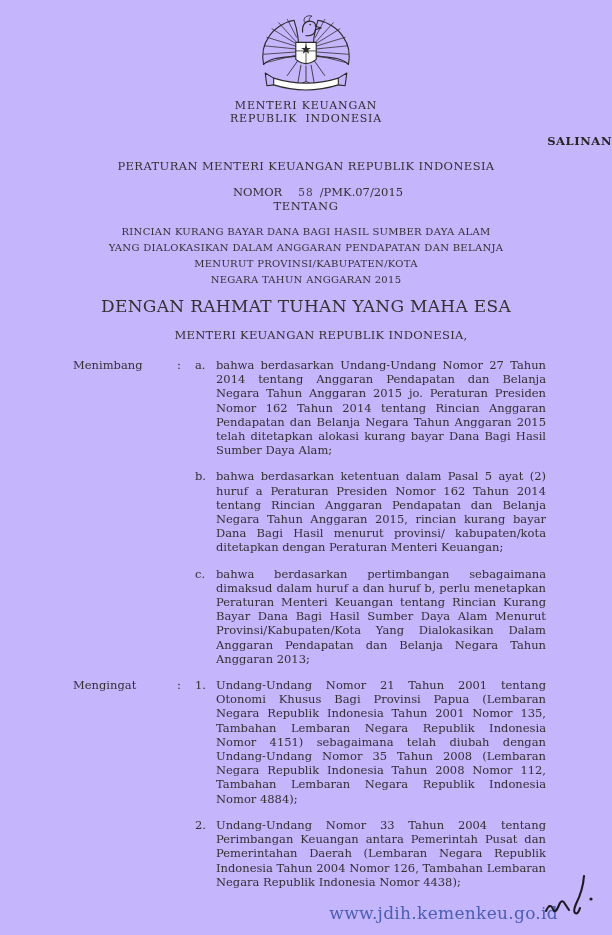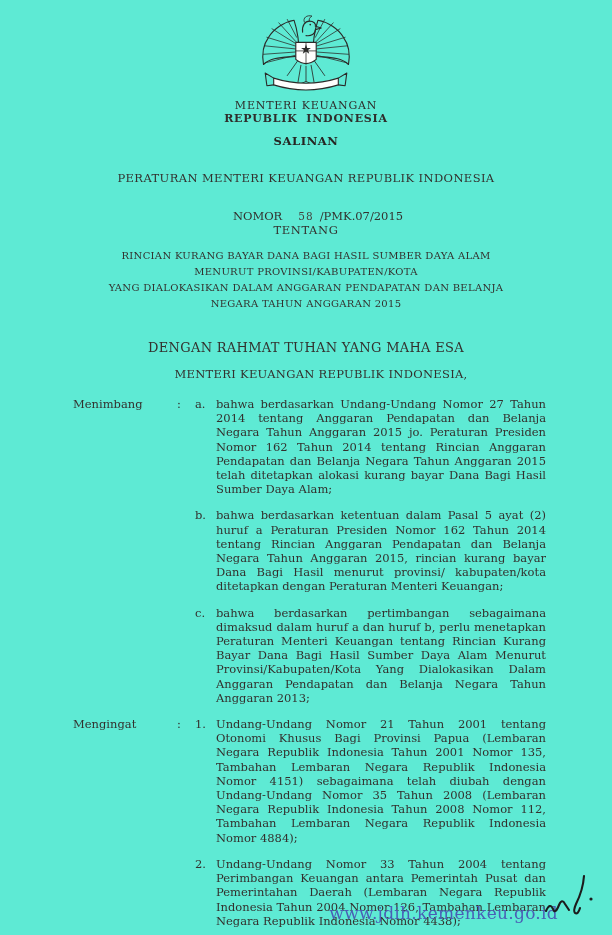--- a/index.html
+++ b/index.html
@@ -1,37 +1,37 @@
 <!DOCTYPE html>
 <html><head>
 <meta charset="utf-8">
 <style>
   * { margin:0; padding:0; box-sizing:border-box; }
   html,body { background:#ffffff; }
   .page {
     position:relative;
     width:612px; height:935px;
-    background:#5eead4;
+    background:#c4b5fd;
     font-family:"DejaVu Serif", serif;
     color:#33312e;
     overflow:hidden;
   }
   .header { text-align:center; padding-top:13px; }
   .emblem-wrap { display:flex; justify-content:center; }
   .emblem { width:102px; height:86px; }
   .ministry-line { font-size:11px; line-height:13px; letter-spacing:0.8px; color:#2f2e2c; }
-  .ministry-line.second { word-spacing:4px;font-weight:bold; }
-  .salinan { margin-top:9px; font-size:11.5px; font-weight:bold; letter-spacing:0.6px; color:#262522; }
-  .reg-heading { margin-top:23px; font-size:11.5px; letter-spacing:0.4px; }
-  .nomor-line { margin-top:24px; font-size:11.5px;padding-left:24px; }
+  .ministry-line.second { word-spacing:4px; }
+  .salinan { margin-top:9px; font-size:11.5px; font-weight:bold; letter-spacing:0.6px; color:#262522;text-align:right; }
+  .reg-heading { margin-top:11px; font-size:11.5px; letter-spacing:0.4px; }
+  .nomor-line { margin-top:12px; font-size:11.5px;padding-left:24px; }
   .nomor-value { margin-left:16px; font-size:10.5px; letter-spacing:1px; color:#45433f; }
   .nomor-suffix { margin-left:6px; }
   .tentang { font-size:11.5px; letter-spacing:0.6px; }
   .title { margin-top:11px; font-size:10px; line-height:16px; letter-spacing:0.3px; }
-  .invocation { margin-top:28px; font-size:13px; letter-spacing:0.3px; }
+  .invocation { margin-top:8px; font-size:17px; letter-spacing:0.3px; }
   .issuer { margin-top:12px; font-size:11.5px; letter-spacing:0.3px;padding-left:30px; }
 
   .body-block { margin:16px 0 0 73px; width:473px; font-size:11.5px; line-height:14.2px; }
   .clause { display:grid; grid-template-columns:104px 18px 21px 330px; margin-bottom:12px; }
   .clause .label { text-align:left; }
   .clause .colon { text-align:left; }
   .clause .marker { text-align:left; }
   .clause .text { text-align:justify; }
 
   .footer-url {
@@ -87,22 +87,22 @@
     <div class="reg-heading">PERATURAN MENTERI KEUANGAN REPUBLIK INDONESIA</div>
 
     <div class="nomor-line">
       <span>NOMOR</span><span class="nomor-value">58</span><span class="nomor-suffix">/PMK.07/2015</span>
     </div>
 
     <div class="tentang">TENTANG</div>
 
     <div class="title">
       <div>RINCIAN KURANG BAYAR DANA BAGI HASIL SUMBER DAYA ALAM</div>
+      <div>YANG DIALOKASIKAN DALAM ANGGARAN PENDAPATAN DAN BELANJA</div>
       <div>MENURUT PROVINSI/KABUPATEN/KOTA</div>
-      <div>YANG DIALOKASIKAN DALAM ANGGARAN PENDAPATAN DAN BELANJA</div>
       <div>NEGARA TAHUN ANGGARAN 2015</div>
     </div>
 
     <div class="invocation">DENGAN RAHMAT TUHAN YANG MAHA ESA</div>
     <div class="issuer">MENTERI KEUANGAN REPUBLIK INDONESIA,</div>
   </div>
 
   <div class="body-block">
 
     <div class="clause">

